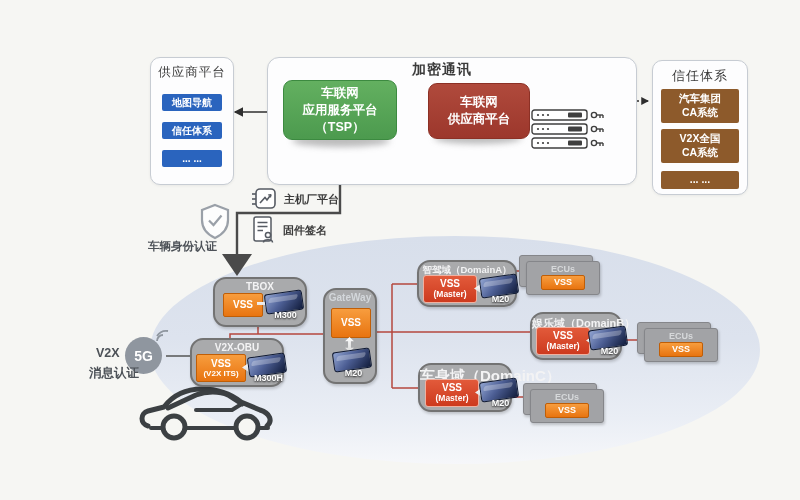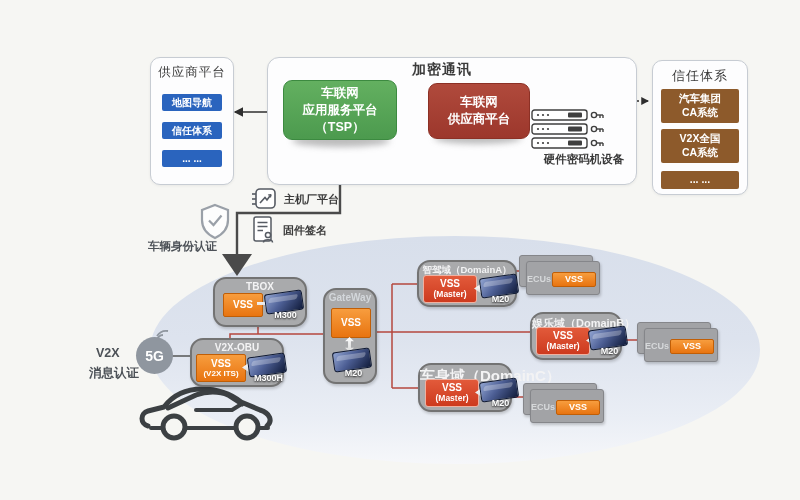--- a/index.html
+++ b/index.html
@@ -53,21 +53,21 @@
   
   .barrow{position:absolute;width:15px;height:9px;background:linear-gradient(#fff,#d9d9d9);
           filter:drop-shadow(0 1px 1px rgba(0,0,0,.25));}
   .barrow.r{clip-path:polygon(0 32%,55% 32%,55% 0,100% 50%,55% 100%,55% 68%,0 68%);}
   .barrow.l{clip-path:polygon(100% 32%,45% 32%,45% 0,0 50%,45% 100%,45% 68%,100% 68%);}
   .barrow.v{width:9px;height:15px;
             clip-path:polygon(50% 0,100% 28%,66% 28%,66% 72%,100% 72%,50% 100%,0 72%,34% 72%,34% 28%,0 28%);}
   
   .ecu{position:absolute;width:72px;height:30px;background:#a2a3a6;border:1px solid #85868a;
        border-radius:3px;box-shadow:1px 2px 3px rgba(0,0,0,.2);}
-  .ecu.front{display:flex;flex-direction:row;align-items:center;padding-top:2px;gap:1px;}
+  .ecu.front{display:flex;flex-direction:column;align-items:center;padding-top:2px;gap:1px;}
   .ecu-label{color:#d6d8da;font-size:9px;font-weight:bold;}
   
   .badge5g{position:absolute;width:37px;height:37px;border-radius:50%;background:#8f969f;
            color:#fff;font-weight:bold;font-size:14px;display:flex;align-items:center;justify-content:center;}
   .wires{position:absolute;left:0;top:0;pointer-events:none;}
 </style>
 </head>
 <body>
 
 <div class="stage">
@@ -157,21 +157,20 @@
         <circle cx="7" cy="6" r="1.1" fill="#3f3f3f" stroke="none"></circle>
           <circle cx="12" cy="6" r="1.1" fill="#3f3f3f" stroke="none"></circle>
           <circle cx="17" cy="6" r="1.1" fill="#3f3f3f" stroke="none"></circle>
         <circle cx="63" cy="6" r="2.6"></circle>
           <line x1="65.5" y1="6" x2="72" y2="6"></line>
           <line x1="69" y1="6" x2="69" y2="9"></line>
           <line x1="72" y1="6" x2="72" y2="9"></line>
       </g>
     </g>
   </svg>
-  <div class="small-label" style="left:528px;top:152px;width:112px;text-align:center;font-size:11.5px">硬件密码机设备</div>
 
   <div class="panel" style="left:652px;top:60px;width:94px;height:133px">
     <div class="panel-title">信任体系</div>
     <div class="pill-brown" style="left:8px;top:28px;width:78px;height:34px">
       <span>汽车集团</span>
       <span>CA系统</span>
     </div>
     <div class="pill-brown" style="left:8px;top:68px;width:78px;height:34px">
       <span>V2X全国</span>
       <span>CA系统</span>
@@ -207,21 +206,21 @@
 
   <svg class="abs" style="left:198px;top:202px" width="36" height="40">
     <g stroke="#9aa0a8" stroke-width="2.2" fill="none">
       <path d="M17,3 L30,8 V18 C30,27 24.5,32.5 17,36 C9.5,32.5 4,27 4,18 V8 Z" fill="#fdfdfd"></path>
       <path d="M11,18.5 L15.5,23 L23.5,13.5"></path>
     </g>
   </svg>
   <div class="gray-label" style="left:148px;top:239px">车辆身份认证</div>
 
   <div class="gray-label" style="left:96px;top:346px;font-size:12.5px">V2X</div>
-  <div class="badge5g" style="left:136px;top:337px">5G</div>
+  <div class="badge5g" style="left:125px;top:337px">5G</div>
   <svg class="abs" style="left:155px;top:329px" width="18" height="16">
     <g stroke="#8f969f" stroke-width="1.8" fill="none">
       <path d="M2,12 a6,6 0 0 1 6,-6"></path>
         <path d="M2,7 a11,11 0 0 1 11,-5"></path>
     </g>
   </svg>
   <div class="gray-label" style="left:89px;top:365px;font-size:12.5px">消息认证</div>
 
   <svg class="abs" style="left:134px;top:380px" width="152" height="66">
     <g stroke="#3c4043" stroke-width="5" fill="none" stroke-linejoin="round" stroke-linecap="round">

